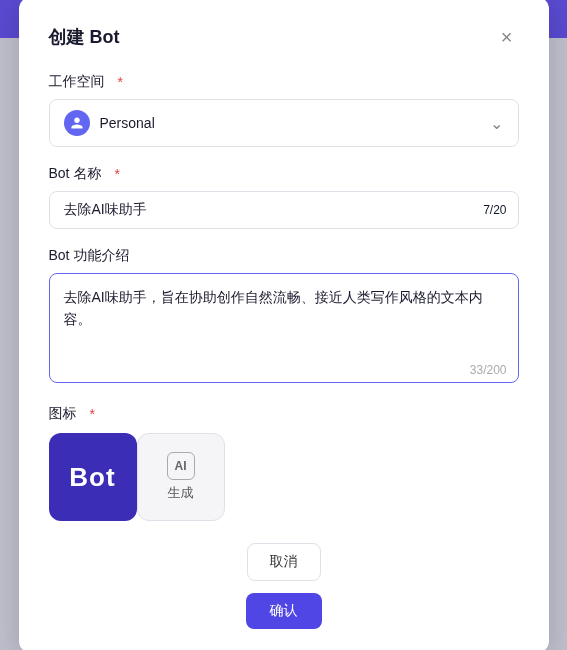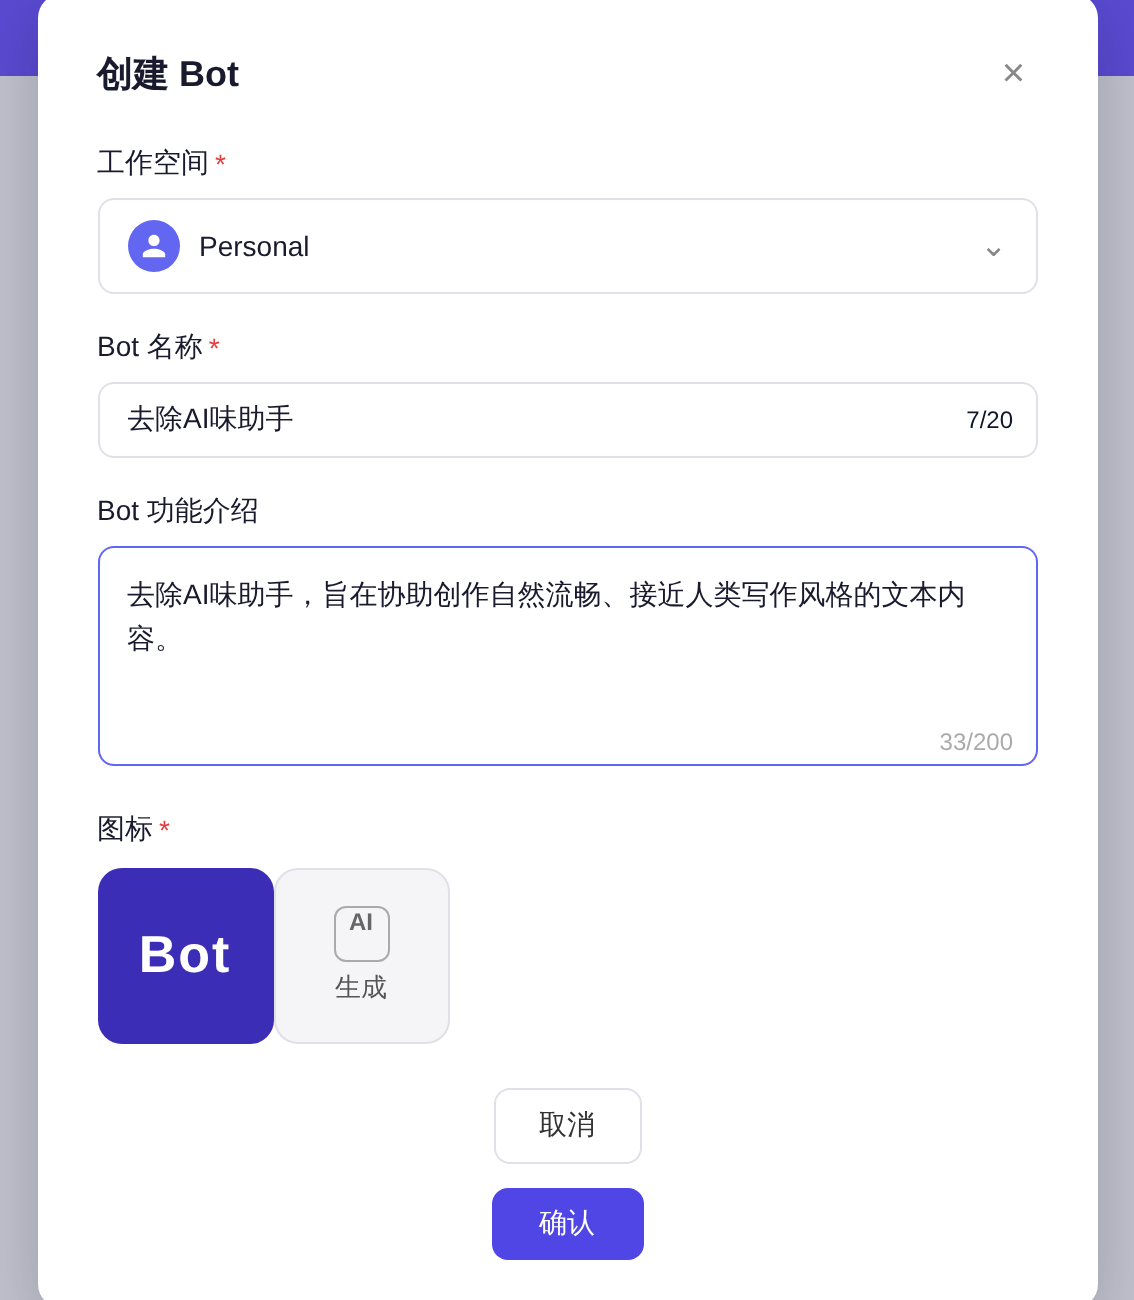--- a/index.html
+++ b/index.html
@@ -67,21 +67,21 @@
       margin-bottom: 18px;
     }
 
     .form-label {
       font-size: 14px;
       font-weight: 500;
       color: #1a1a2e;
       margin-bottom: 8px;
       display: flex;
       align-items: center;
-      gap: 3px;
+      gap: 13px;
     }
 
     .required-star {
       color: #e53e3e;
       font-size: 14px;
     }
 
     .workspace-select {
       width: 100%;
       border: 1.5px solid #e0e0e8;
@@ -216,20 +216,21 @@
       gap: 4px;
       transition: border-color 0.2s, background 0.2s;
     }
 
     .ai-icon-symbol {
       width: 28px;
       height: 28px;
       border: 1.5px solid #aaa;
       border-radius: 6px;
       display: flex;
+      align-items: center;
       justify-content: center;
       font-size: 12px;
       color: #666;
       font-weight: 600;
     }
 
     .generate-label {
       font-size: 13px;
       color: #555;
     }

